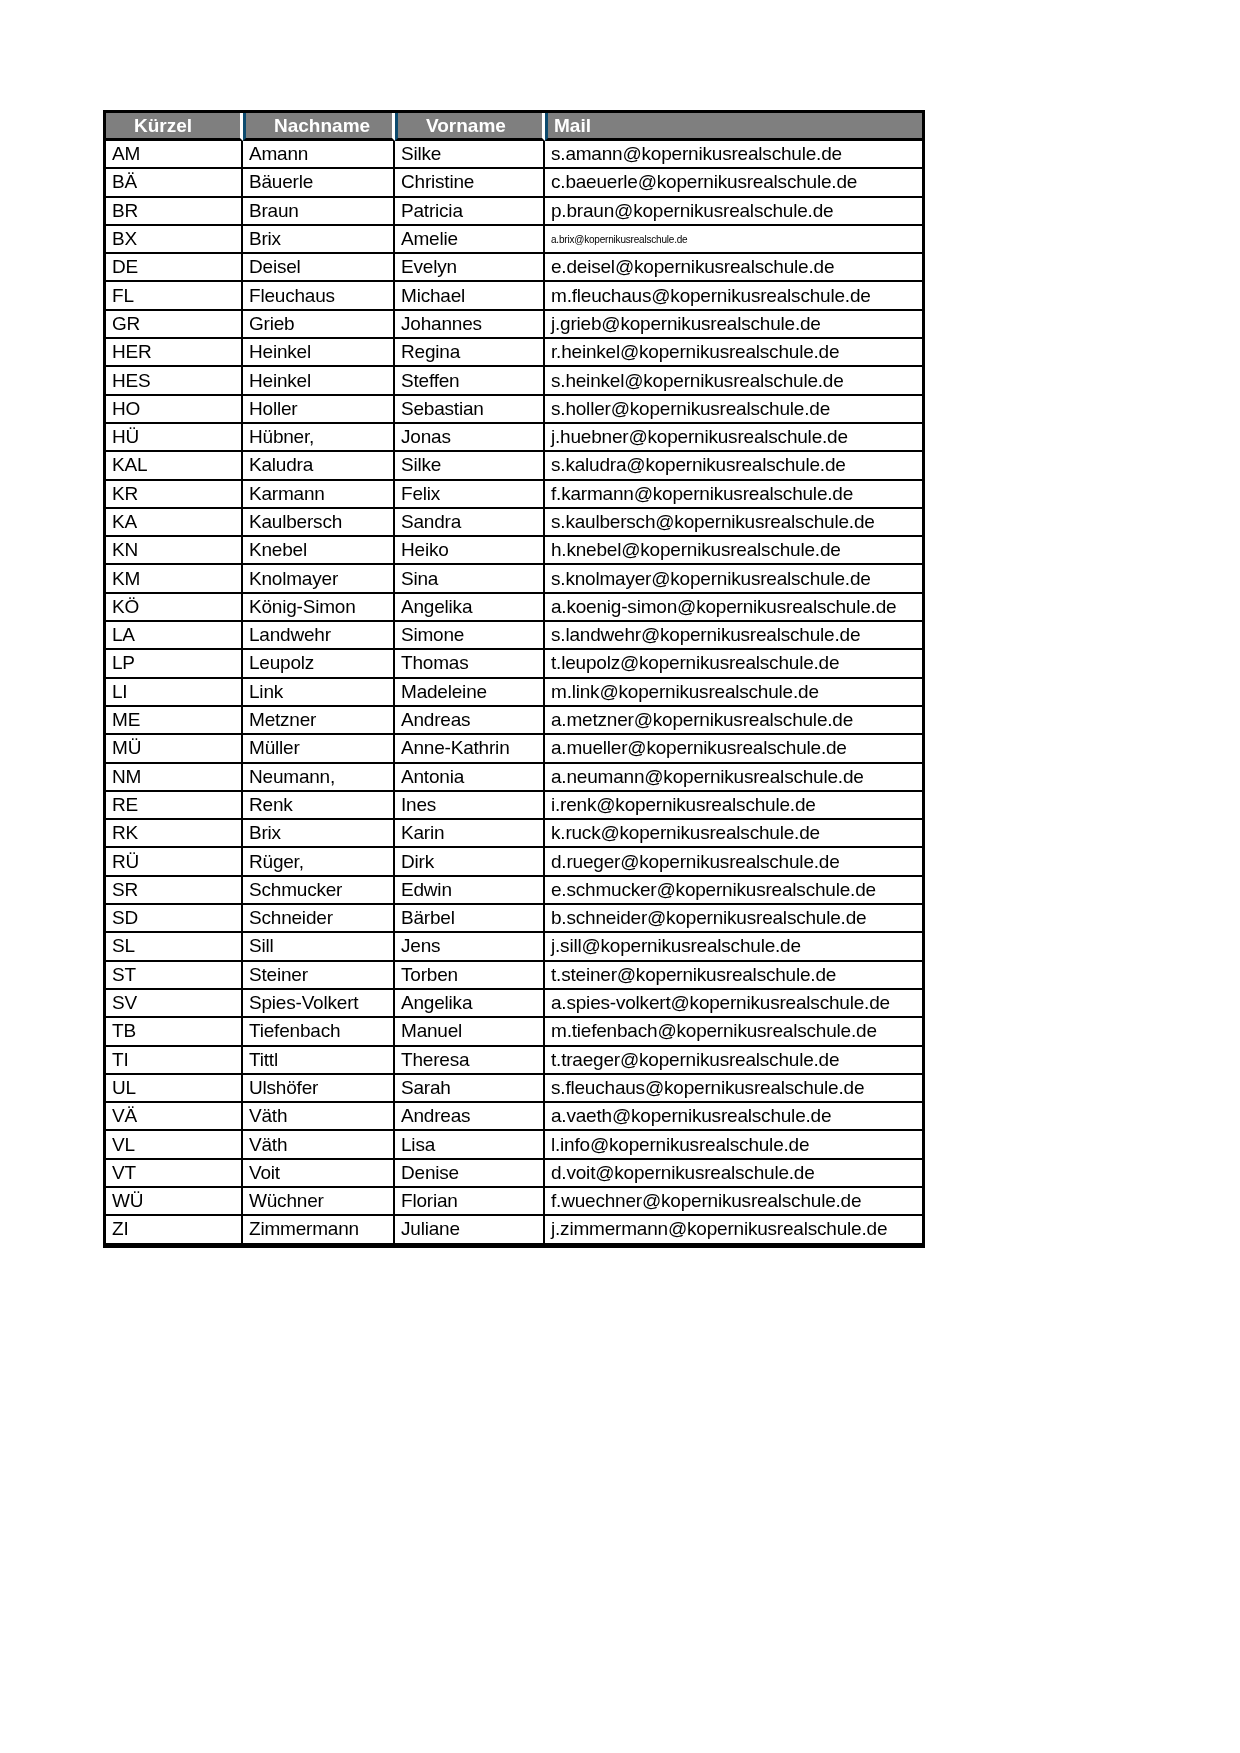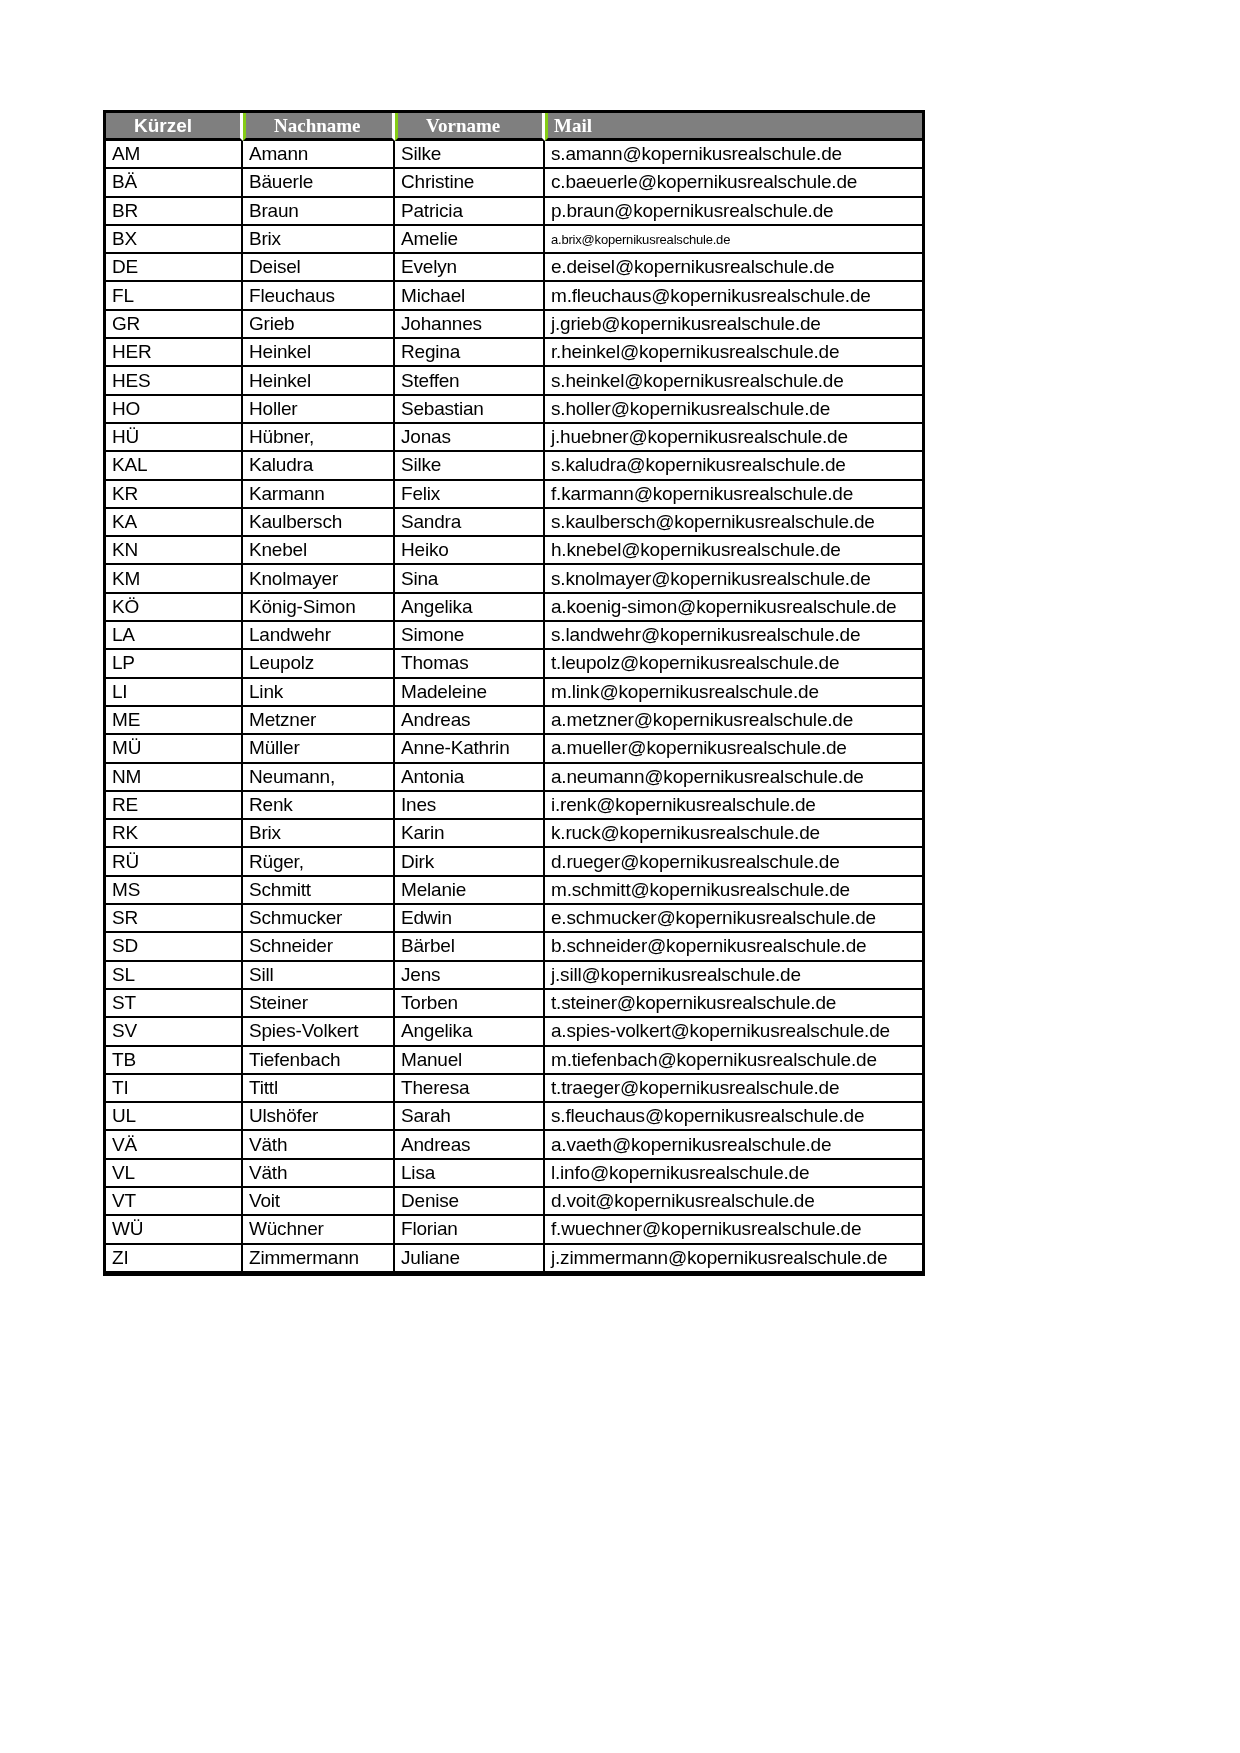--- a/index.html
+++ b/index.html
@@ -35,35 +35,35 @@
     font-size: 19px;
     text-align: left;
     height: 25px;
     padding: 0 0 0 6px;
     border-bottom: 3px solid #000000;
     vertical-align: middle;
     white-space: nowrap;
     overflow: hidden;
     box-sizing: content-box;
   }
-  th + th { border-left: 3px solid #84cc16; font-family: Liberation Serif, serif; }
+  th + th { border-left: 3px solid #0c4a6e; }
   th:not(:last-child) { border-right: 3px solid #ffffff; padding-left: 28px; }
   td {
     font-size: 19px;
     height: 26.3px;
     padding: 0 0 0 6px;
     border-bottom: 2px solid #000000;
     vertical-align: middle;
     white-space: nowrap;
     overflow: hidden;
     letter-spacing: -0.2px;
     box-sizing: content-box;
   }
   td:not(:last-child) { border-right: 2px solid #000000; }
-  td.small { font-size: 13px; }
+  td.small { font-size: 10px; }
 </style>
 </head>
 <body>
 
 <table class="mail-table">
   <colgroup>
     <col class="c1">
       <col class="c2">
       <col class="c3">
       <col class="c4">
@@ -254,26 +254,20 @@
   </tr>
 
   <tr>
     <td>RÜ</td>
     <td>Rüger,</td>
     <td>Dirk</td>
     <td>d.rueger@kopernikusrealschule.de</td>
   </tr>
 
 
-  <tr>
-    <td>MS</td>
-    <td>Schmitt</td>
-    <td>Melanie</td>
-    <td>m.schmitt@kopernikusrealschule.de</td>
-  </tr>
 
   <tr>
     <td>SR</td>
     <td>Schmucker</td>
     <td>Edwin</td>
     <td>e.schmucker@kopernikusrealschule.de</td>
   </tr>
 
   <tr>
     <td>SD</td>

